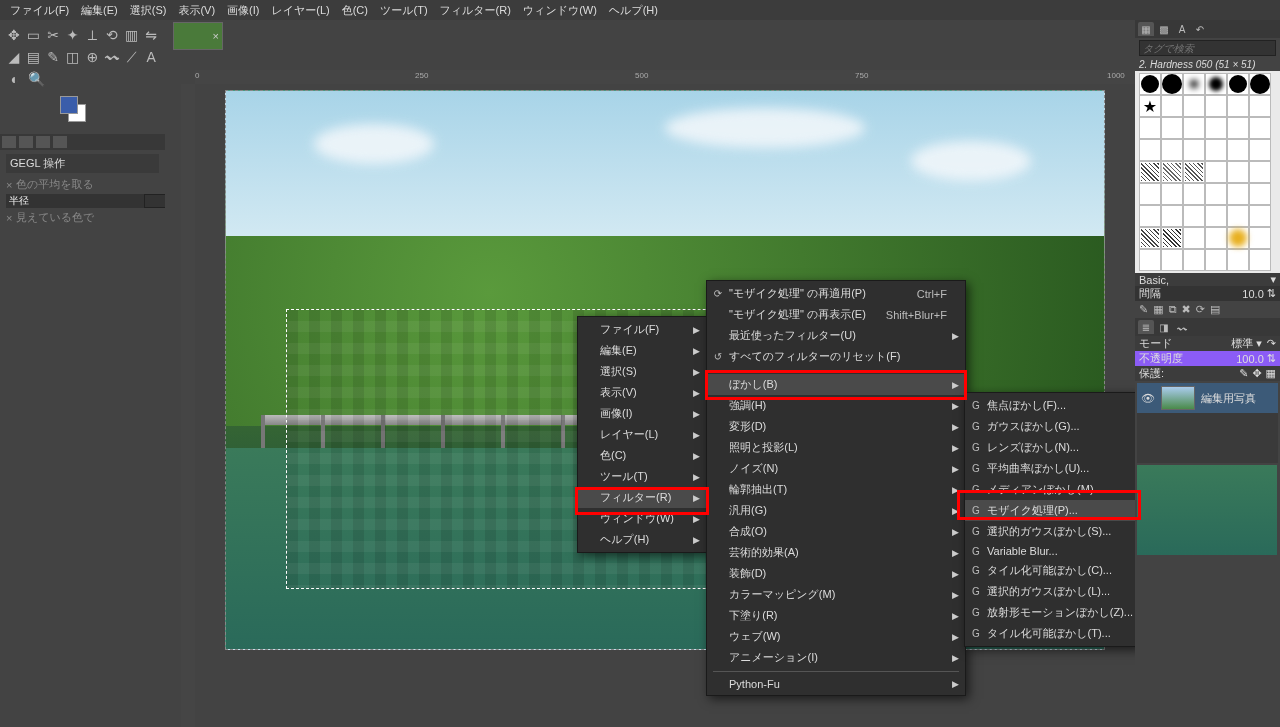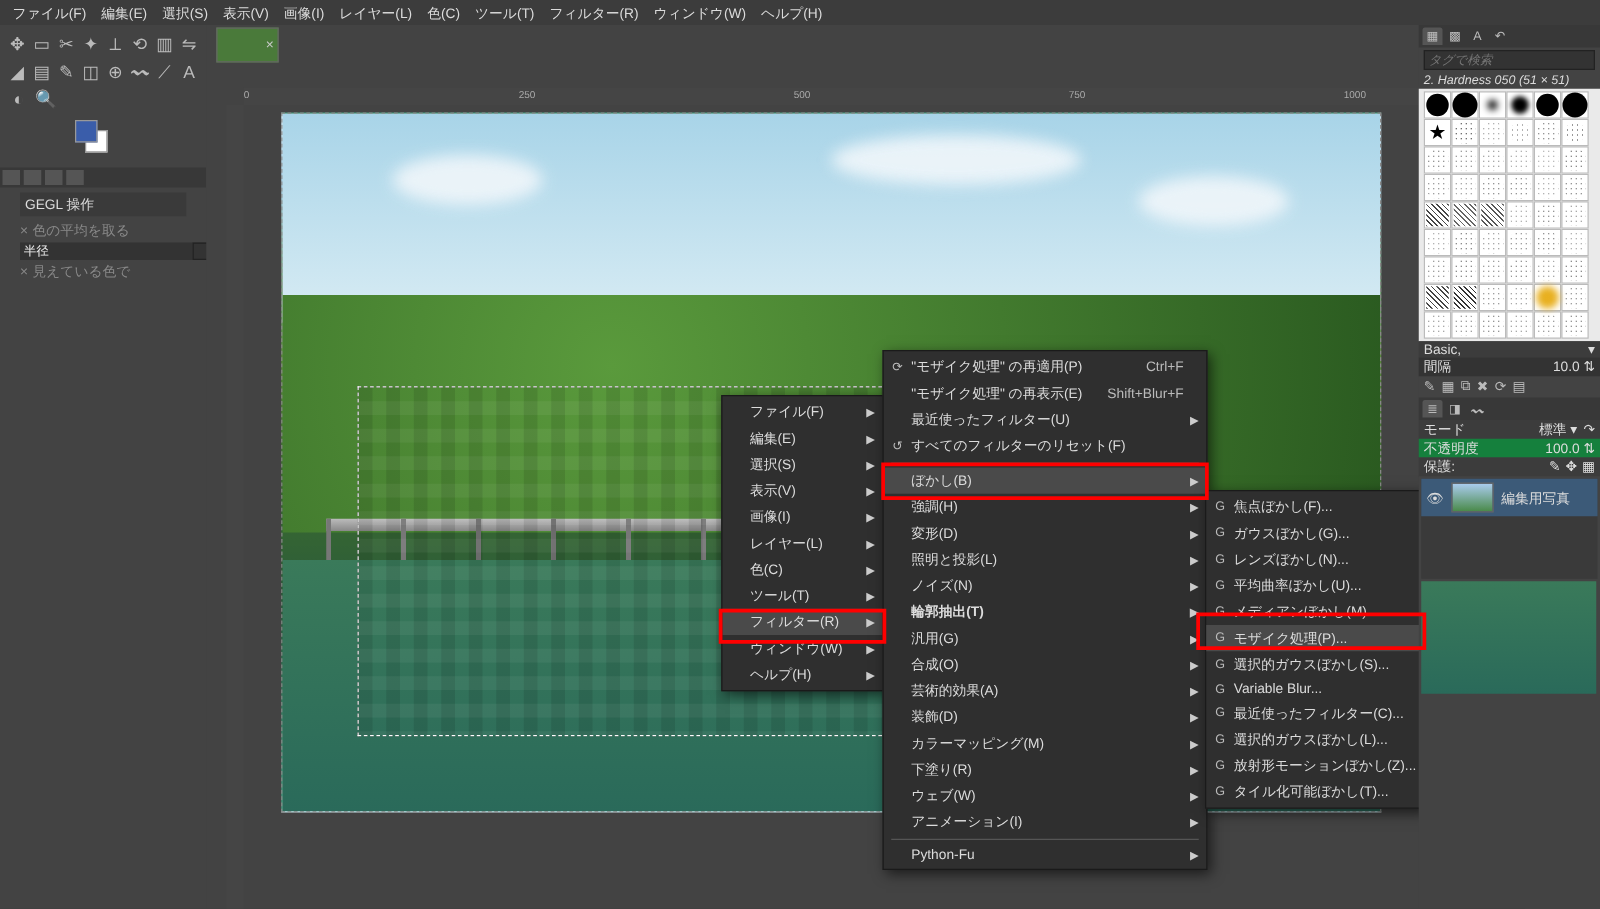--- a/index.html
+++ b/index.html
@@ -13,21 +13,21 @@
 .left-panel { position: absolute; left: 0; top: 20px; width: 165px; height: 707px; background: #434343; }
 .toolbox { padding: 4px; }
 .toolbox-row { display: flex; }
 .tool { width: 20px; height: 20px; display: flex; align-items: center; justify-content: center; margin: 1px; color: #bbb; cursor: pointer; font-size: 14px; line-height: 1; }
 .color-ind { position: relative; width: 40px; height: 30px; margin: 6px auto 0 56px; }
 .fg-c { position: absolute; width: 18px; height: 18px; background: #3a5daa; border: 1px solid #999; z-index: 2; }
 .bg-c { position: absolute; left: 8px; top: 8px; width: 18px; height: 18px; background: #fff; border: 1px solid #999; }
 
 .dock-tabs { display: flex; margin-top: 4px; background: #383838; padding: 2px; }
 .dock-tab { width: 14px; height: 12px; background: #555; margin-right: 3px; }
-.tool-opts { padding: 4px 16px; color: #dcdcdc; }
+.tool-opts { padding: 4px 6px; color: #dcdcdc; }
 .tool-opts-title { background: #3a3a3a; padding: 2px 4px; margin-bottom: 3px; }
 .opt-row { display: flex; align-items: center; font-size: 10px; color: #888; padding: 1px 0; }
 .opt-row .x { width: 10px; color: #888; }
 .opt-input { flex: 1; background: #333; color: #eee; border: none; padding: 1px 3px; font-size: 10px; height: 14px; }
 .opt-spin { width: 36px; text-align: right; background: #333; color: #eee; border: 1px solid #222; font-size: 10px; height: 14px; padding: 0 2px; }
 
 
 .canvas-wrap { position: absolute; left: 165px; top: 20px; width: 970px; height: 707px; background: #434343; }
 .tab-thumb { position: absolute; left: 8px; top: 2px; width: 50px; height: 28px; background: #4a7a3a; border: 1px solid #666; display: flex; align-items: center; justify-content: flex-end; font-size: 9px; color: #ccc; padding-right: 3px; }
 .ruler-h { position: absolute; left: 30px; top: 50px; right: 0; height: 14px; background: #454545; color: #aaa; font-size: 9px; display: flex; }
@@ -150,21 +150,21 @@
 
 <div class="canvas-wrap">
   <div class="tab-thumb">
       <span>×</span>
     </div>
   <div class="ruler-h">
     <span class="ruler-tick" style="left:0px">0</span>
     <span class="ruler-tick" style="left:220px">250</span>
     <span class="ruler-tick" style="left:440px">500</span>
     <span class="ruler-tick" style="left:660px">750</span>
-    <span class="ruler-tick" style="left:880px">1000</span>
+    <span class="ruler-tick" style="left:912px">1000</span>
   </div>
   <div class="ruler-v"></div>
   <div class="canvas">
     <div class="sky">
       <div class="cloud" style="left:10%;top:20%"></div>
       <div class="cloud" style="left:50%;top:10%;width:200px"></div>
       <div class="cloud" style="left:78%;top:30%"></div>
     </div>
     <div class="mountain"></div>
     <div class="bridge"></div>
@@ -253,21 +253,21 @@
       <span class="sub">▶</span>
     </div>
     <div class="menu-item" style="min-width: 240px;">
       <span>照明と投影(L)</span>
       <span class="sub">▶</span>
     </div>
     <div class="menu-item" style="min-width: 240px;">
       <span>ノイズ(N)</span>
       <span class="sub">▶</span>
     </div>
-    <div class="menu-item" style="min-width: 240px; font-weight: bold;">
+    <div class="menu-item" style="min-width: 240px;">
       <span>輪郭抽出(T)</span>
       <span class="sub">▶</span>
     </div>
     <div class="menu-item" style="min-width: 240px;">
       <span>汎用(G)</span>
       <span class="sub">▶</span>
     </div>
     <div class="menu-item" style="min-width: 240px;">
       <span>合成(O)</span>
       <span class="sub">▶</span>
@@ -330,21 +330,21 @@
     <div class="menu-item" style="min-width: 155px;">
       <span class="ic">G</span>
       <span>選択的ガウスぼかし(S)...</span>
     </div>
     <div class="menu-item" style="min-width: 155px;">
       <span class="ic">G</span>
       <span>Variable Blur...</span>
     </div>
     <div class="menu-item" style="min-width: 155px;">
       <span class="ic">G</span>
-      <span>最近使ったフィルター(C)...</span>
+      <span>タイル化可能ぼかし(C)...</span>
     </div>
     <div class="menu-item" style="min-width: 155px;">
       <span class="ic">G</span>
       <span>選択的ガウスぼかし(L)...</span>
     </div>
     <div class="menu-item" style="min-width: 155px;">
       <span class="ic">G</span>
       <span>放射形モーションぼかし(Z)...</span>
     </div>
     <div class="menu-item" style="min-width: 155px;">
@@ -551,21 +551,21 @@
     <div class="r-tab active">≣</div>
     <div class="r-tab">◨</div>
     <div class="r-tab">〰</div>
   </div>
   <div class="prop-row">
     <span class="lab">モード</span>
     <span>標準</span>
     <span style="margin-left:3px">▾</span>
     <span style="margin-left:5px">↷</span>
   </div>
-  <div class="prop-row" style="background:#15803d">
+  <div class="prop-row" style="background:#8b5cf6">
     <span class="lab">不透明度</span>
     <span>100.0</span>
     <span style="margin-left:3px">⇅</span>
   </div>
   <div class="prop-row">
     <span class="lab">保護: </span>
     <span>✎</span>
     <span style="margin-left:4px">✥</span>
     <span style="margin-left:4px">▦</span>
   </div>

